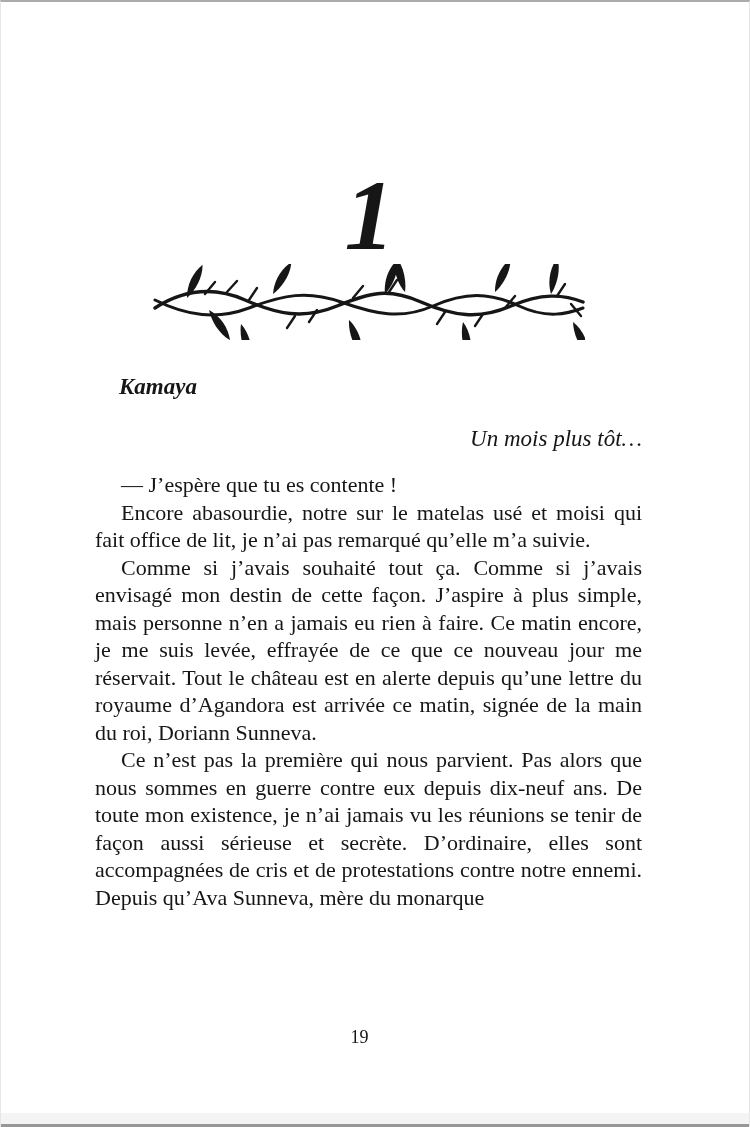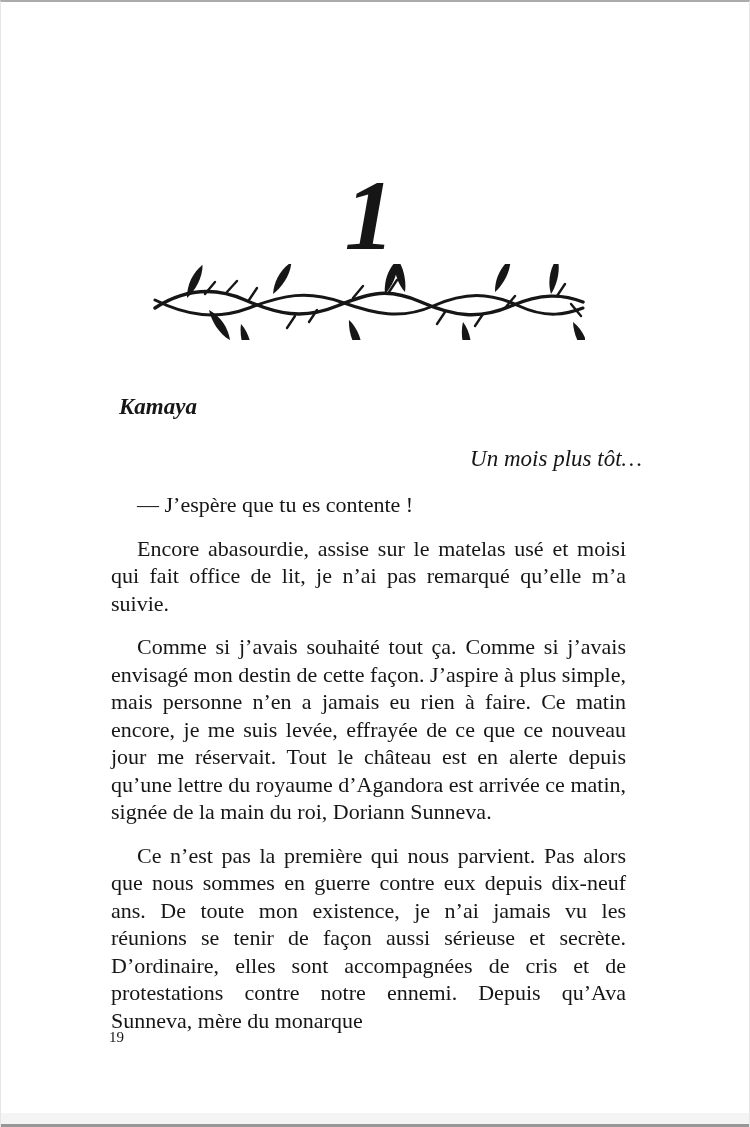--- a/index.html
+++ b/index.html
@@ -35,42 +35,43 @@
     letter-spacing:-2px;
   }
   .ornament{
     display:block;
     margin:2px auto 0 auto;
     width:432px;height:76px;
   }
   .ornament path{stroke:var(--ink);}
   .ornament .leaf{fill:var(--ink);stroke:none;}
   .pov{
-    margin:52px 0 0 24px;
+    margin:32px 0 0 24px;
     font-size:23px;line-height:29px;
     font-style:italic;font-weight:700;
   }
   .time-note{
     margin:23px 0 0 24px;
     font-size:23px;line-height:29px;
     font-style:italic;
     text-align:right;
   }
   .body-text{
     margin-top:18px;
     font-size:22px;
     line-height:27.5px;
     text-align:justify;
   }
-  .body-text p{margin:16px;text-indent:26px;}
+  .body-text p{margin:0;text-indent:26px;}
   .body-text em{font-style:italic;}
   .page-number{
     position:absolute;
-    top:1022px;left:108px;width:549px;
-    font-size:15px;line-height:27px;
+    top:1022px;left:84px;width:549px;
+    text-align:center;
+    font-size:18px;line-height:27px;
   }
   .bottom-edge{
     position:absolute;
     left:0;right:0;bottom:0;
     height:11px;
     background:var(--edge_bottom_band);
     border-bottom:3px solid var(--edge_bottom_line);
   }
 </style>
 </head>
@@ -116,21 +117,21 @@
 
     <div class="pov">Kamaya</div>
 
     <div class="time-note">Un mois plus tôt…</div>
 
     <div class="body-text">
       <p>
         <span>— J’espère que tu es contente&nbsp;!</span>
       </p>
       <p>
-        <span>Encore abasourdie, assise sur le matelas usé et moisi qui fait office de lit, je n’ai pas remarqué qu’elle m’a suivie.</span>
+        <span>Encore abasourdie, notre sur le matelas usé et moisi qui fait office de lit, je n’ai pas remarqué qu’elle m’a suivie.</span>
       </p>
       <p>
         <span>Comme si j’avais souhaité tout ça. Comme si j’avais envisagé mon destin de cette façon. J’aspire à plus simple, mais personne n’en a jamais eu rien à faire. Ce matin encore, je me suis levée, effrayée de ce que ce nouveau jour me réservait. Tout le château est en alerte depuis qu’une lettre du royaume d’Agandora est arrivée ce matin, signée de la main du roi, Doriann Sunneva.</span>
       </p>
       <p>
         <span>Ce n’est pas la première qui nous parvient. Pas alors que nous sommes en guerre contre eux depuis dix-neuf ans. De toute mon existence, je n’ai jamais vu les réunions se tenir de façon aussi sérieuse et secrète. D’ordinaire, elles sont accompagnées de cris et de protestations contre notre ennemi. Depuis qu’Ava Sunneva, mère du monarque</span>
       </p>
     </div>
   </div>
 

